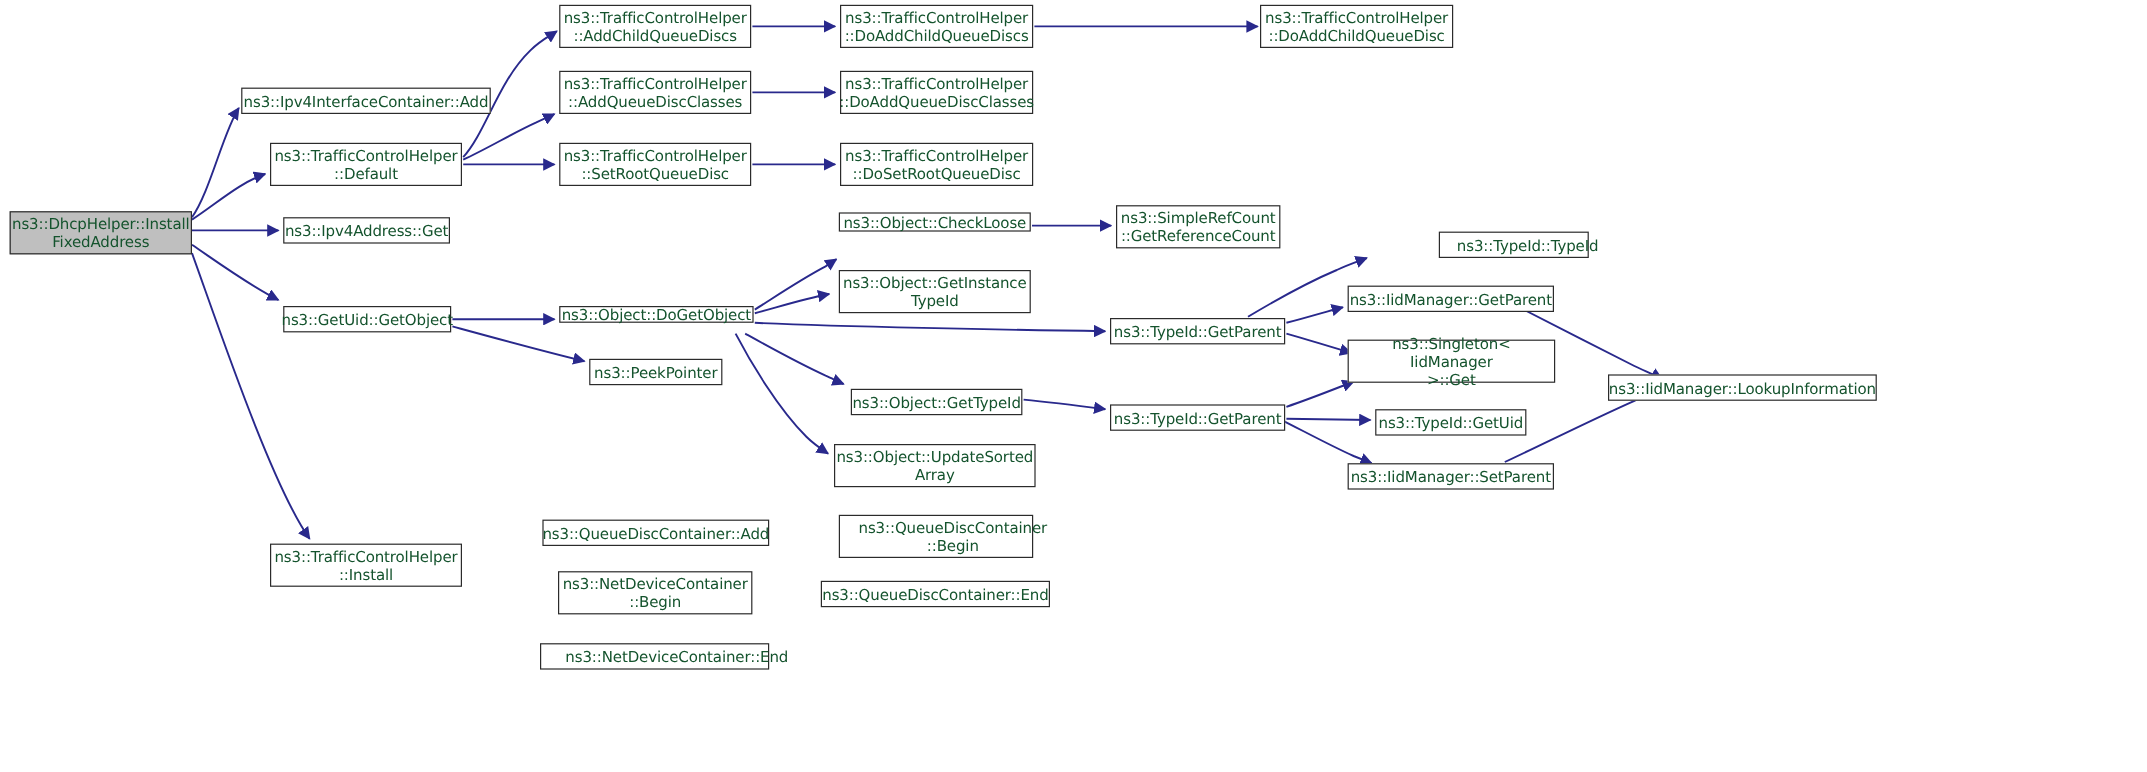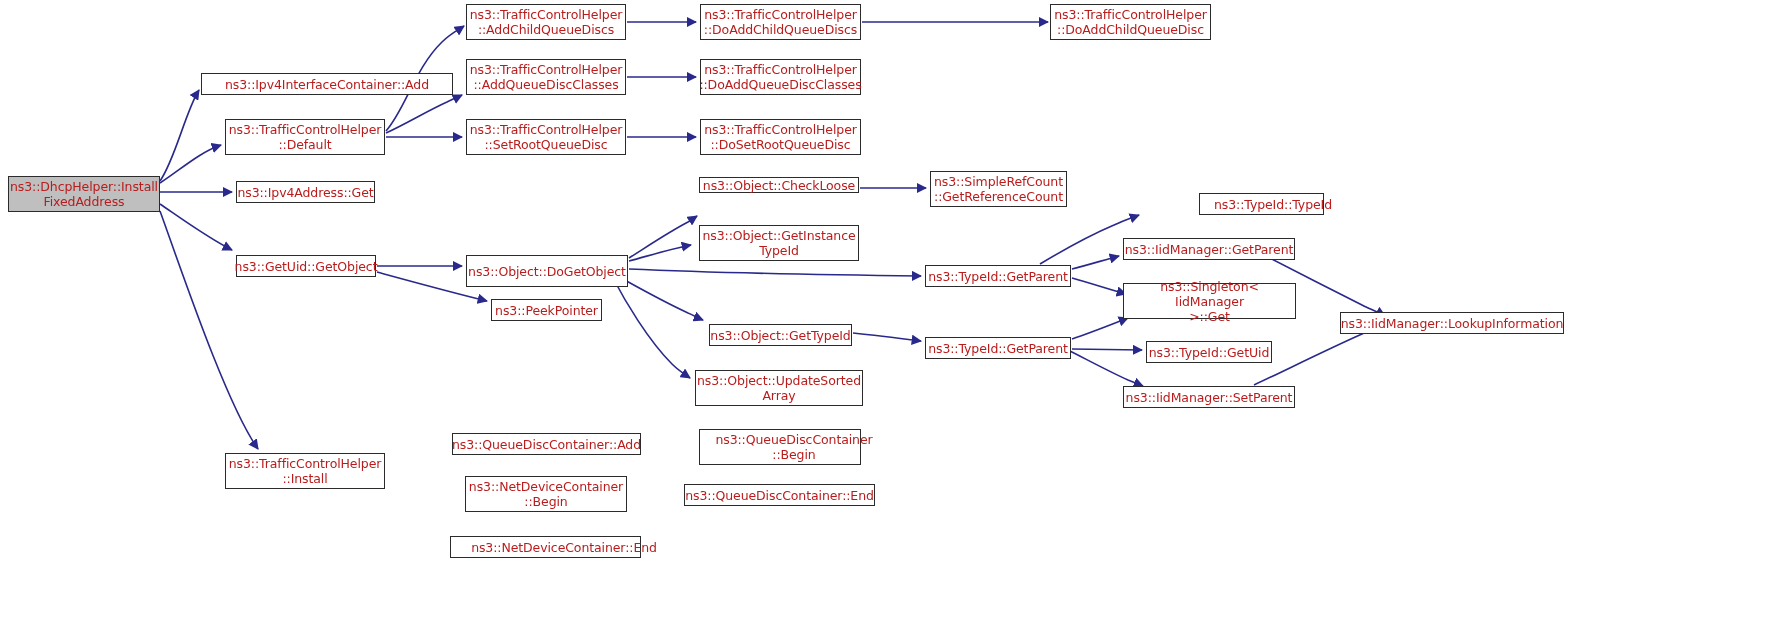--- a/index.html
+++ b/index.html
@@ -24,21 +24,21 @@
     top: 0;
     width: 1789px;
     height: 643px;
     pointer-events: none;
   }
   .node {
     position: absolute;
     box-sizing: border-box;
     border: 1px solid #2b2b2b;
     background: #ffffff;
-    color: #b91c1c;
+    color: #14532d;
     display: flex;
     align-items: center;
     justify-content: center;
     text-align: center;
     font-family: "DejaVu Sans", sans-serif;
     font-size: 12.5px;
     line-height: 15px;
     letter-spacing: -0.1px;
     white-space: pre-line;
     padding: 0 3px;
@@ -87,34 +87,34 @@
         <path d="M 1072,339 C 1090,333 1110,325 1128,318" marker-end="url(#arrow)" stroke="#29298c"></path>
         <path d="M 1072,349 L 1142,350" marker-end="url(#arrow)" stroke="#29298c"></path>
         <path d="M 1066,349 C 1086,359 1108,371 1128,380 C 1133,382 1138,384 1143,386" marker-end="url(#arrow)" stroke="#29298c"></path>
         <path d="M 1254,250 C 1282,264 1328,288 1362,305 C 1370,309 1378,312 1385,316" marker-end="url(#arrow)" stroke="#29298c"></path>
         <path d="M 1254,385 C 1282,372 1328,349 1362,334 C 1370,330 1378,327 1385,324" marker-end="url(#arrow)" stroke="#29298c"></path>
       </g>
   </svg>
   <div id="node-layer">
       <div class="node root" style="left: 8px; top: 176px; width: 152px; height: 36px;">ns3::DhcpHelper::Install
 FixedAddress</div>
-      <div class="node" style="left: 201px; top: 73px; width: 252px; height: 22px;">ns3::Ipv4InterfaceContainer::Add</div>
+      <div class="node" style="left: 201px; top: 73px; width: 208px; height: 22px;">ns3::Ipv4InterfaceContainer::Add</div>
       <div class="node" style="left: 225px; top: 119px; width: 160px; height: 36px;">ns3::TrafficControlHelper
 ::Default</div>
       <div class="node" style="left: 236px; top: 181px; width: 139px; height: 22px;">ns3::Ipv4Address::Get</div>
       <div class="node" style="left: 236px; top: 255px; width: 140px; height: 22px;">ns3::GetUid::GetObject</div>
       <div class="node" style="left: 225px; top: 453px; width: 160px; height: 36px;">ns3::TrafficControlHelper
 ::Install</div>
       <div class="node" style="left: 466px; top: 4px; width: 160px; height: 36px;">ns3::TrafficControlHelper
 ::AddChildQueueDiscs</div>
       <div class="node" style="left: 466px; top: 59px; width: 160px; height: 36px;">ns3::TrafficControlHelper
 ::AddQueueDiscClasses</div>
       <div class="node" style="left: 466px; top: 119px; width: 160px; height: 36px;">ns3::TrafficControlHelper
 ::SetRootQueueDisc</div>
-      <div class="node" style="left: 466px; top: 255px; width: 162px; height: 32px;">ns3::Object::DoGetObject</div>
+      <div class="node" style="left: 466px; top: 255px; width: 162px; height: 14px;">ns3::Object::DoGetObject</div>
       <div class="node" style="left: 491px; top: 299px; width: 111px; height: 22px;">ns3::PeekPointer</div>
       <div class="node" style="left: 452px; top: 433px; width: 189px; height: 22px;">ns3::QueueDiscContainer::Add</div>
       <div class="node" style="left: 465px; top: 476px; width: 162px; height: 36px;">ns3::NetDeviceContainer
 ::Begin</div>
       <div class="node" style="left: 450px; top: 536px; width: 191px; height: 22px; padding-left: 40px;">ns3::NetDeviceContainer::End</div>
       <div class="node" style="left: 700px; top: 4px; width: 161px; height: 36px;">ns3::TrafficControlHelper
 ::DoAddChildQueueDiscs</div>
       <div class="node" style="left: 700px; top: 59px; width: 161px; height: 36px;">ns3::TrafficControlHelper
 ::DoAddQueueDiscClasses</div>
       <div class="node" style="left: 700px; top: 119px; width: 161px; height: 36px;">ns3::TrafficControlHelper

